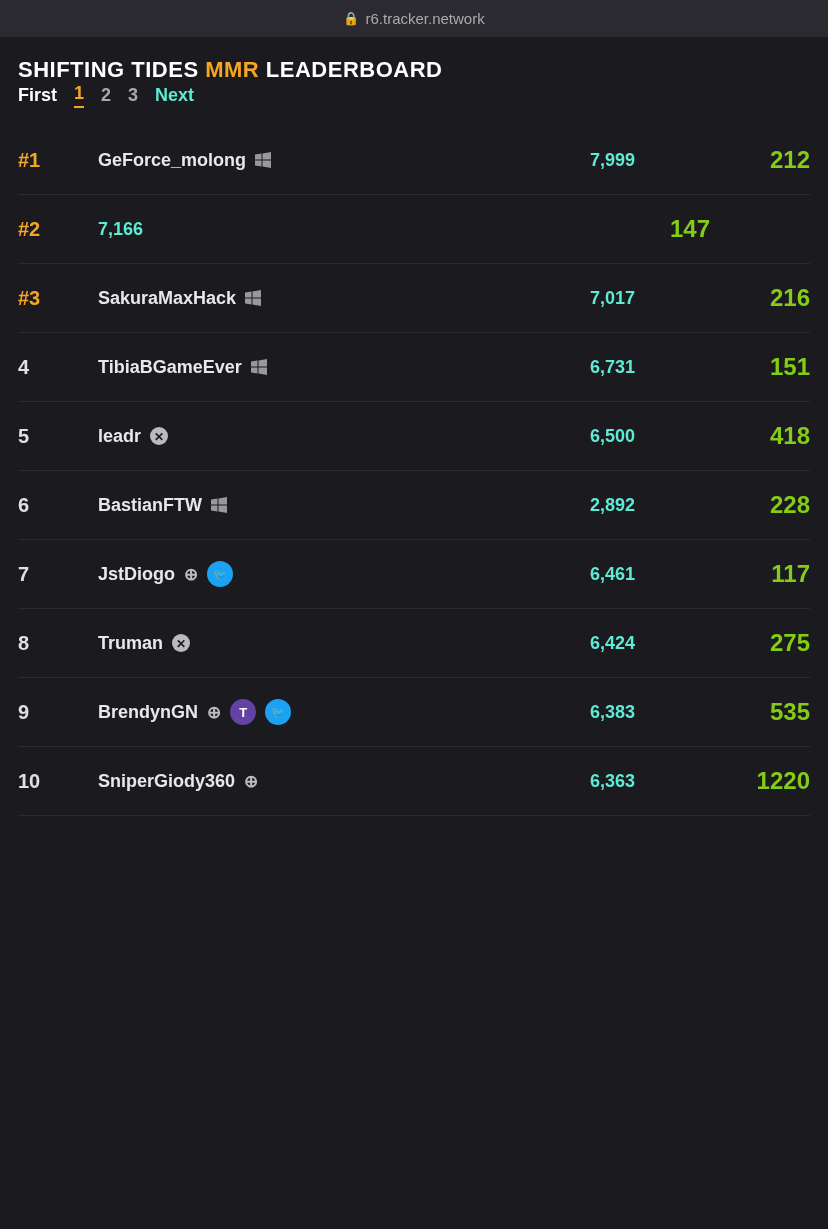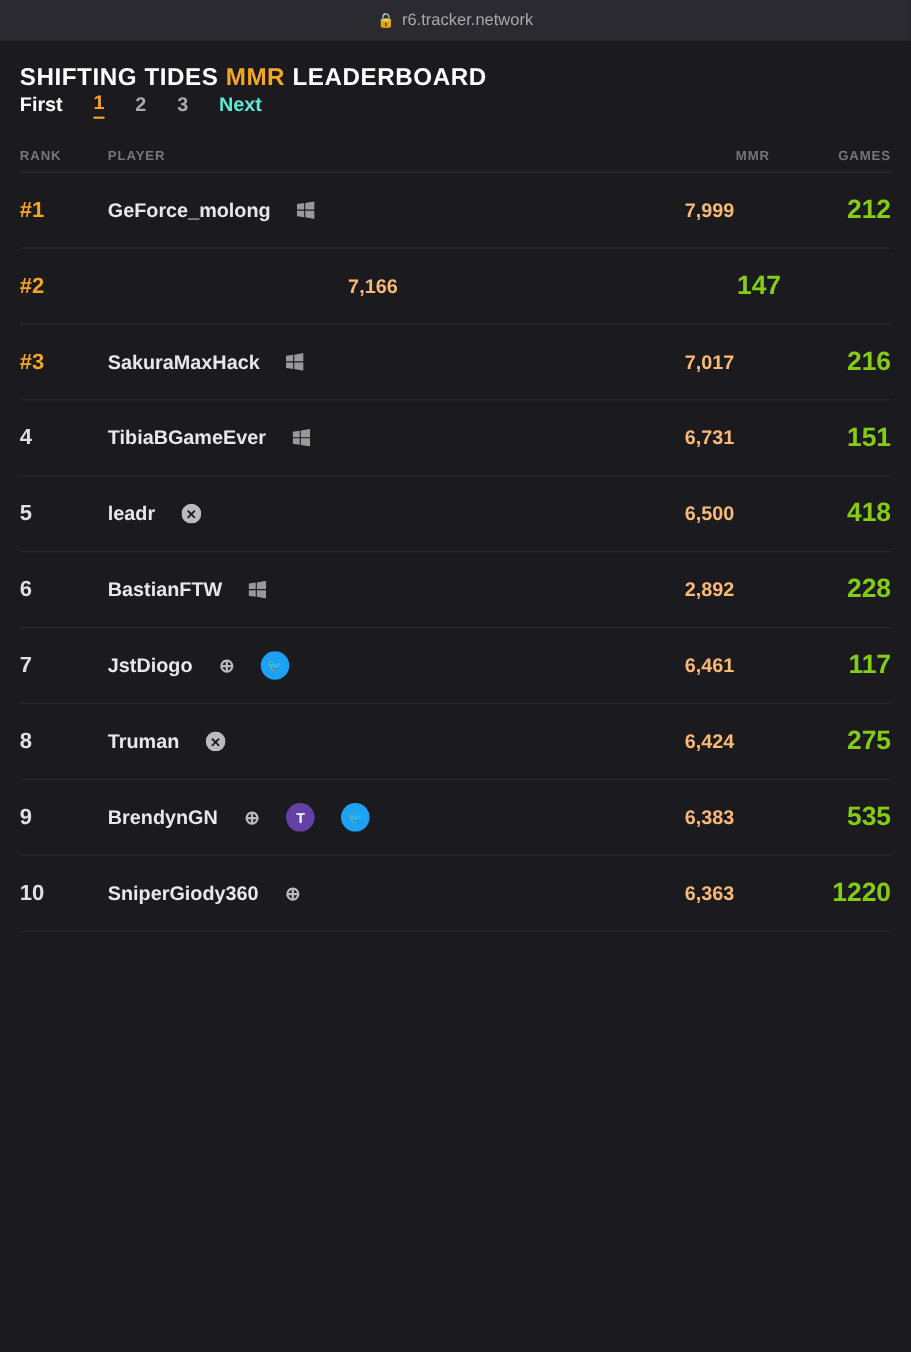--- a/index.html
+++ b/index.html
@@ -36,21 +36,21 @@
       letter-spacing: 0.5px;
     }
 
     .page-title .mmr-orange {
       color: #f5a623;
     }
 
     .pagination {
       display: flex;
       align-items: center;
-      gap: 28px;
+      gap: 17px;
       margin-bottom: 18px;
       font-size: 18px;
       font-weight: 700;
       color: #aaaaaa;
     }
 
     .pagination .page-link {
       cursor: pointer;
       color: #aaaaaa;
     }
@@ -95,21 +95,21 @@
       font-size: 20px;
       font-weight: 800;
     }
 
     .rank-top { color: #f5a623; }
     .rank-normal { color: #e0e0e0; }
 
     .player-cell {
       display: flex;
       align-items: center;
-      gap: 24px;
+      gap: 9px;
       font-size: 18px;
       font-weight: 600;
       color: #e8e8e8;
     }
 
     .platform-icon {
       display: inline-flex;
       align-items: center;
       justify-content: center;
       font-size: 15px;
@@ -126,22 +126,22 @@
       font-weight: 700;
       color: #fff;
     }
 
     .badge-twitch { background: #6441a5; }
     .badge-twitter { background: #1da1f2; }
 
     .mmr-cell {
       font-size: 18px;
       font-weight: 600;
-      color: #fdba74;
-      text-align: center;
+      color: #5eead4;
+      text-align: left;
       padding-right: 10px;
     }
 
     .games-cell {
       font-size: 24px;
       font-weight: 600;
       color: #84cc16;
       text-align: right;
     }
   </style>
@@ -159,26 +159,20 @@
   </div>
 
   <div class="pagination">
     <span class="page-link page-link-first">First</span>
     <span class="page-link active">1</span>
     <span class="page-link">2</span>
     <span class="page-link">3</span>
     <span class="page-link page-link-next">Next</span>
   </div>
 
-  <div class="table-header">
-    <span>RANK</span>
-    <span>PLAYER</span>
-    <span style="text-align:right;padding-right:10px;">MMR</span>
-    <span style="text-align:right;">GAMES</span>
-  </div>
 
   <div id="leaderboard-table">
       <div class="table-row">
         <div class="rank-cell rank-top">#1</div>
         <div class="player-cell">
           <span>GeForce_molong</span>
           <span class="platform-icon">
             <svg width="16" height="16" viewBox="0 0 16 16" style="fill:#999">
               <path d="M0 2.5L6.5 1.6V7.5H0V2.5zM7.5 1.45L16 0V7.5H7.5V1.45zM0 8.5H6.5V14.4L0 13.5V8.5zM7.5 8.5H16V16L7.5 14.55V8.5z"></path>
             </svg>

